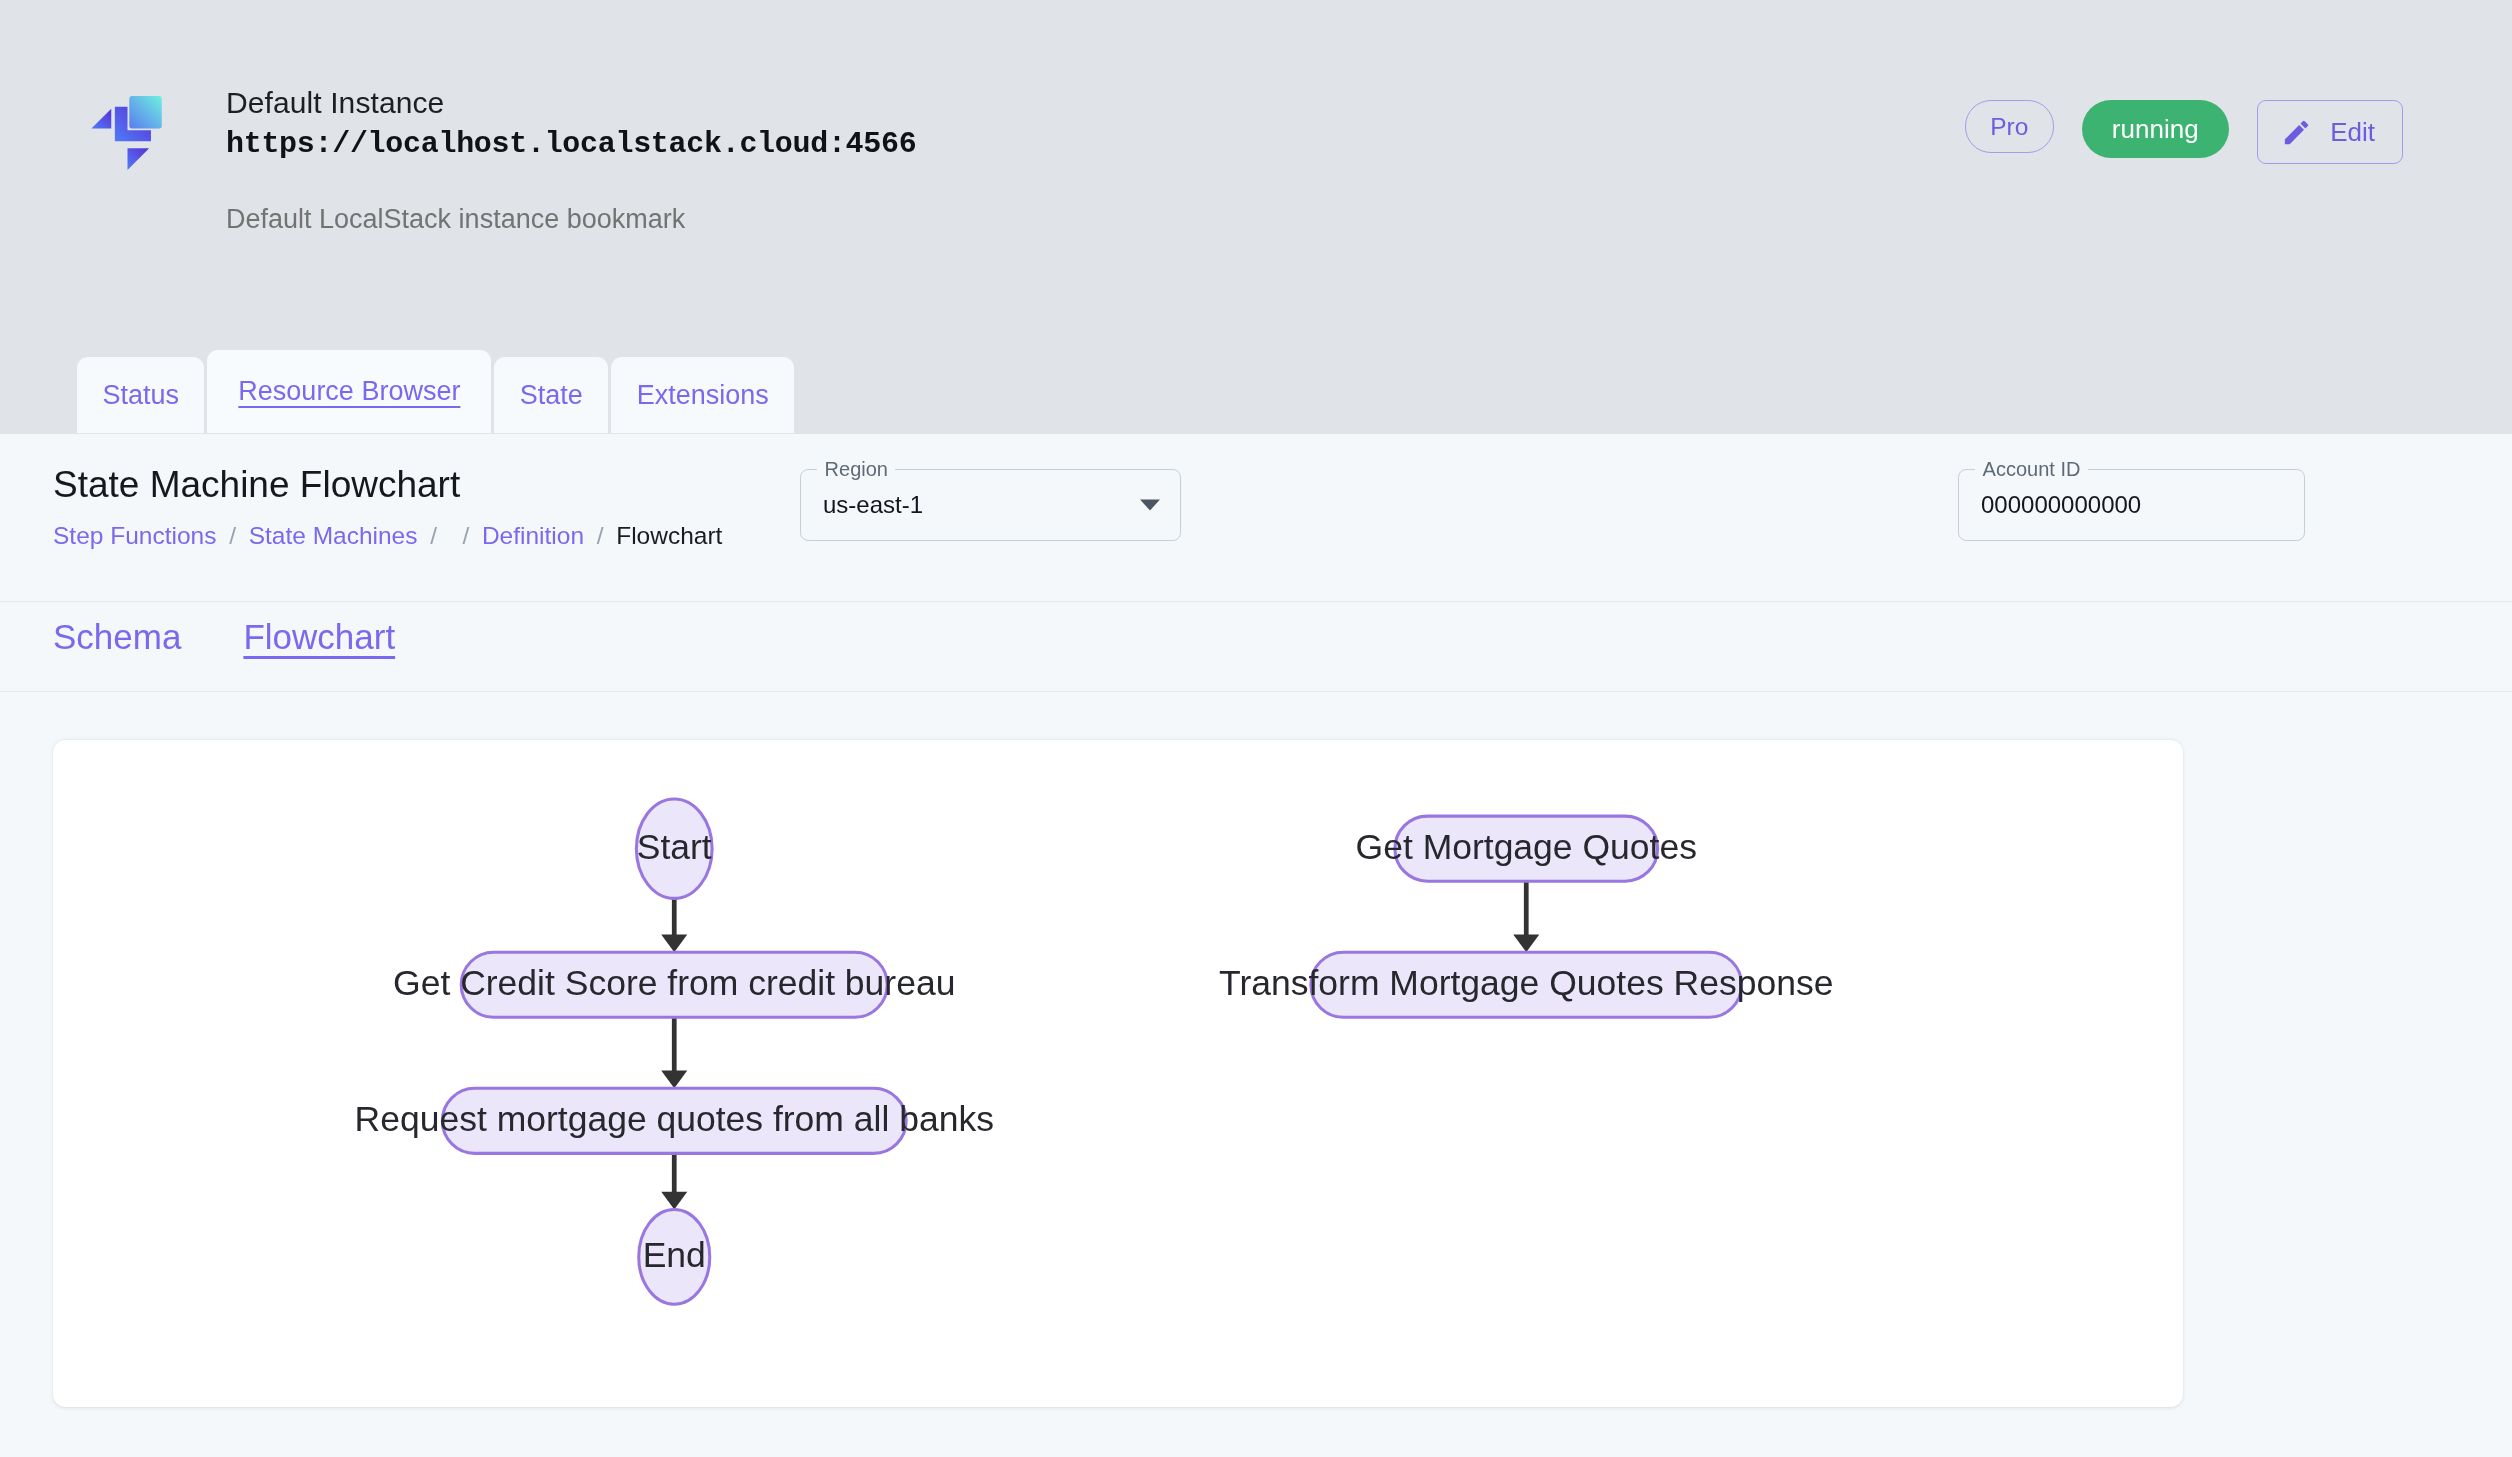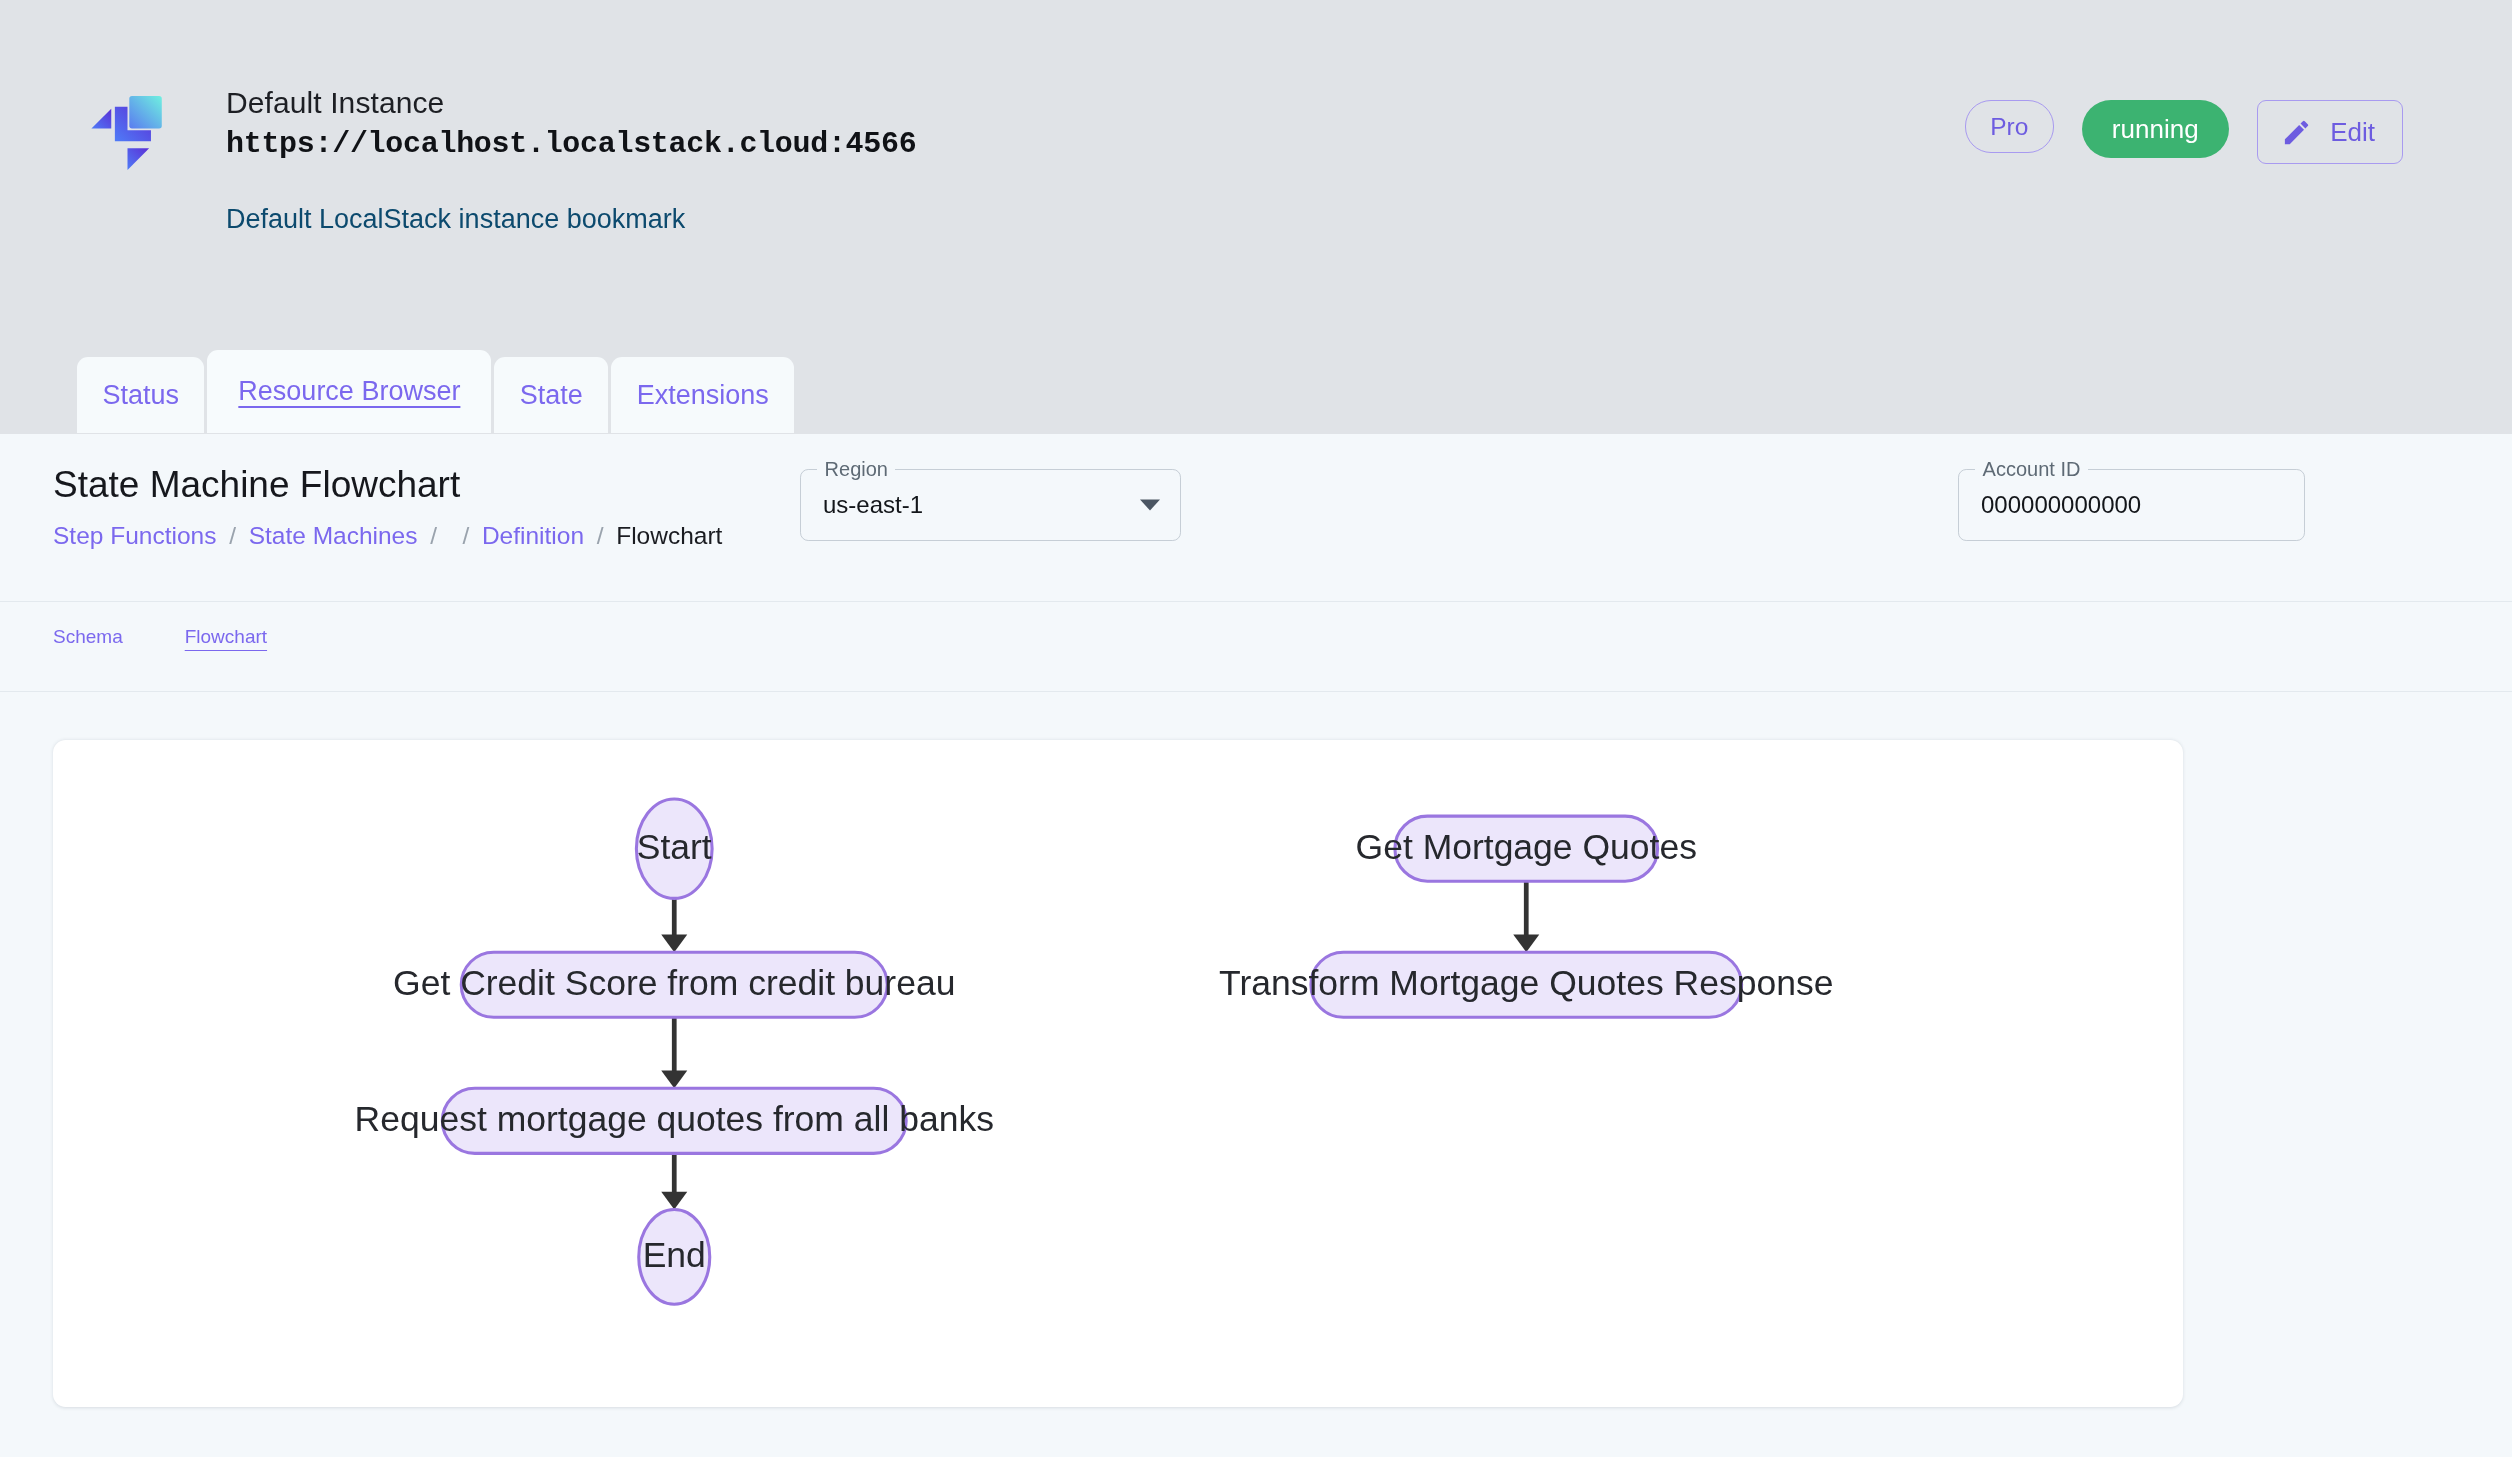--- a/index.html
+++ b/index.html
@@ -52,21 +52,21 @@
     font-family: "Liberation Mono", "DejaVu Sans Mono", monospace;
     font-size: 30px;
     font-weight: bold;
     line-height: 42px;
     color: #101216;
     letter-spacing: -0.3px;
   }
   .instance-desc {
     font-size: 27px;
     line-height: 36px;
-    color: #0c4a6e;
+    color: #737373;
     margin-top: 36px;
   }
 
   
   .header-controls {
     position: absolute;
     right: 109px; top: 100px;
     display: flex;
     gap: 28px;
     height: 64px;
@@ -209,21 +209,21 @@
   }
 
   
   .subtabs {
     position: absolute;
     left: 53px; top: 185px;
     display: flex; align-items: center;
     gap: 62px;
   }
   .subtab {
-    font-size: 19px;
+    font-size: 35px;
     color: #7b68ee;
     cursor: pointer;
     line-height: 36px;
   }
   .subtab.active { text-decoration: underline; text-underline-offset: 7.3px; }
 
   .subtabs-divider {
     position: absolute;
     left: 0; top: 257px;
     width: 2512px; height: 1.4px;

